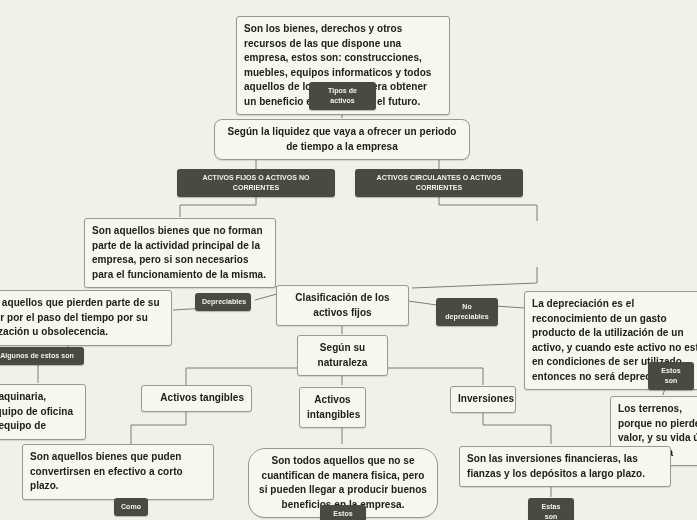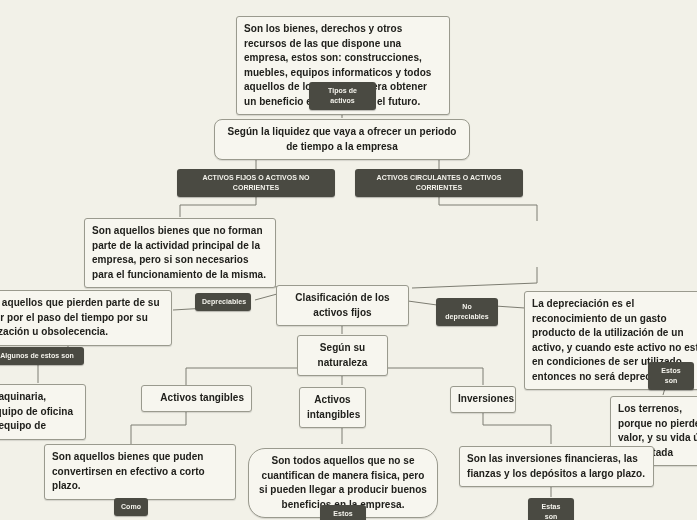--- a/index.html
+++ b/index.html
@@ -164,29 +164,29 @@
   </div>
 
   <div class="node node-light center" style="left:299px; top:387px; width:67px;">
     <span>Activos intangibles</span>
   </div>
 
   <div class="node node-light center" style="left:450px; top:386px; width:66px;">
     <span>Inversiones</span>
   </div>
 
-  <div class="node node-light" style="left:44px; top:444px; width:192px;">
+  <div class="node node-light" style="left:22px; top:444px; width:192px;">
     <span>Son aquellos bienes que puden convertirsen en efectivo a corto plazo.</span>
   </div>
 
   <div class="node node-light center" style="left:248px; top:448px; width:190px;border-radius:17px;">
     <span>Son todos aquellos que no se cuantifican de manera fisica, pero si pueden llegar a producir buenos beneficios en la empresa.</span>
   </div>
 
-  <div class="node node-light" style="left:459px; top:446px; width:195px;">
+  <div class="node node-light" style="left:459px; top:446px; width:212px;">
     <span>Son las inversiones financieras, las fianzas y los depósitos a largo plazo.</span>
   </div>
 
   <div class="node node-dark" style="left:114px; top:498px; width:34px;">
     <span>Como</span>
   </div>
 
   <div class="node node-dark" style="left:320px; top:505px; width:46px;">
     <span>Estos son</span>
   </div>

